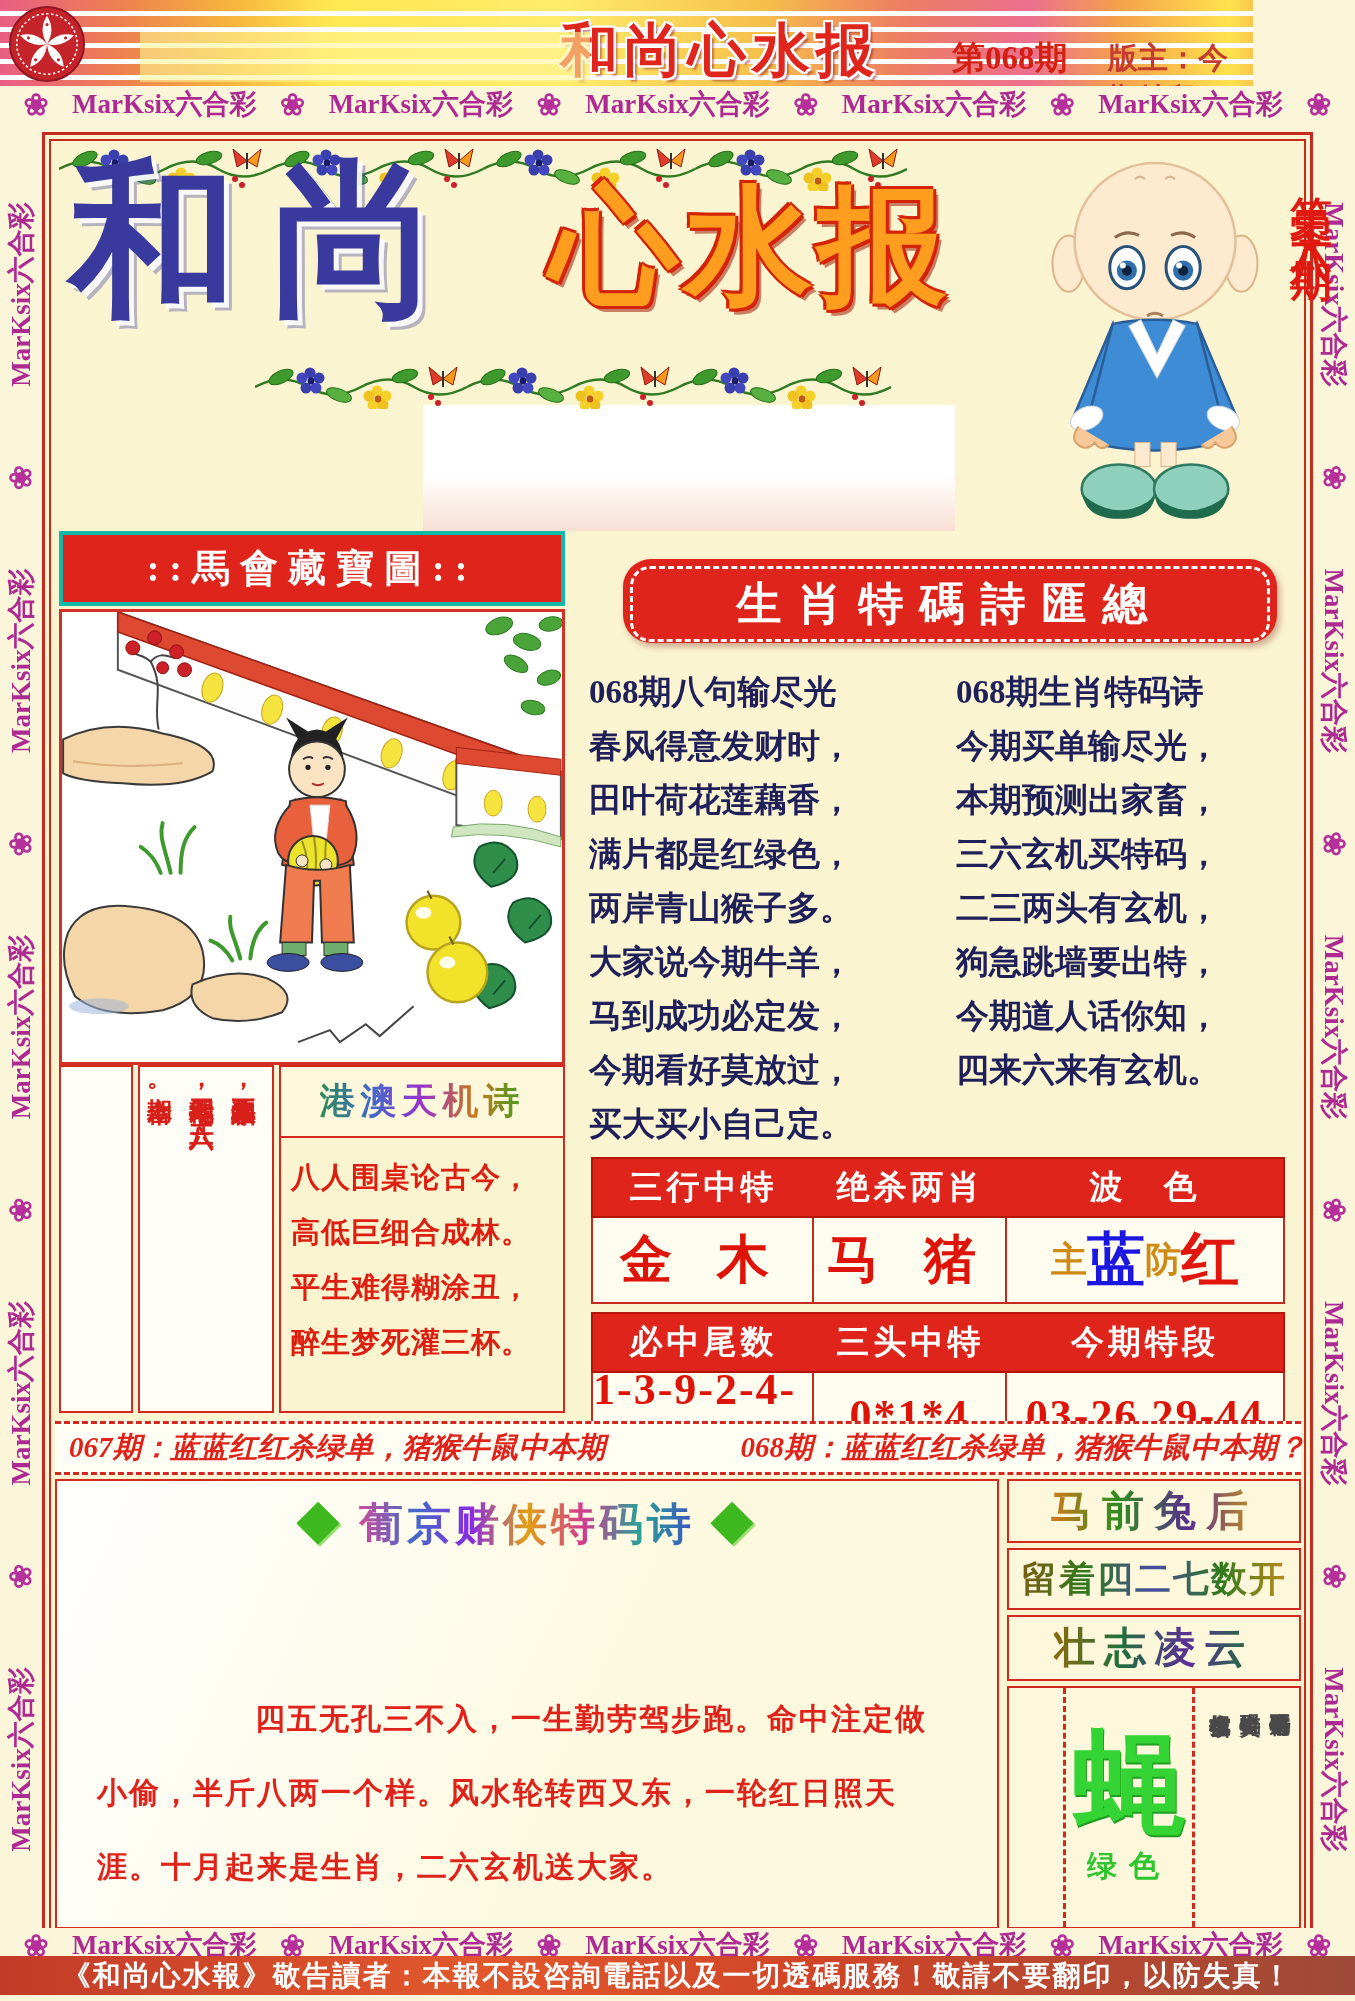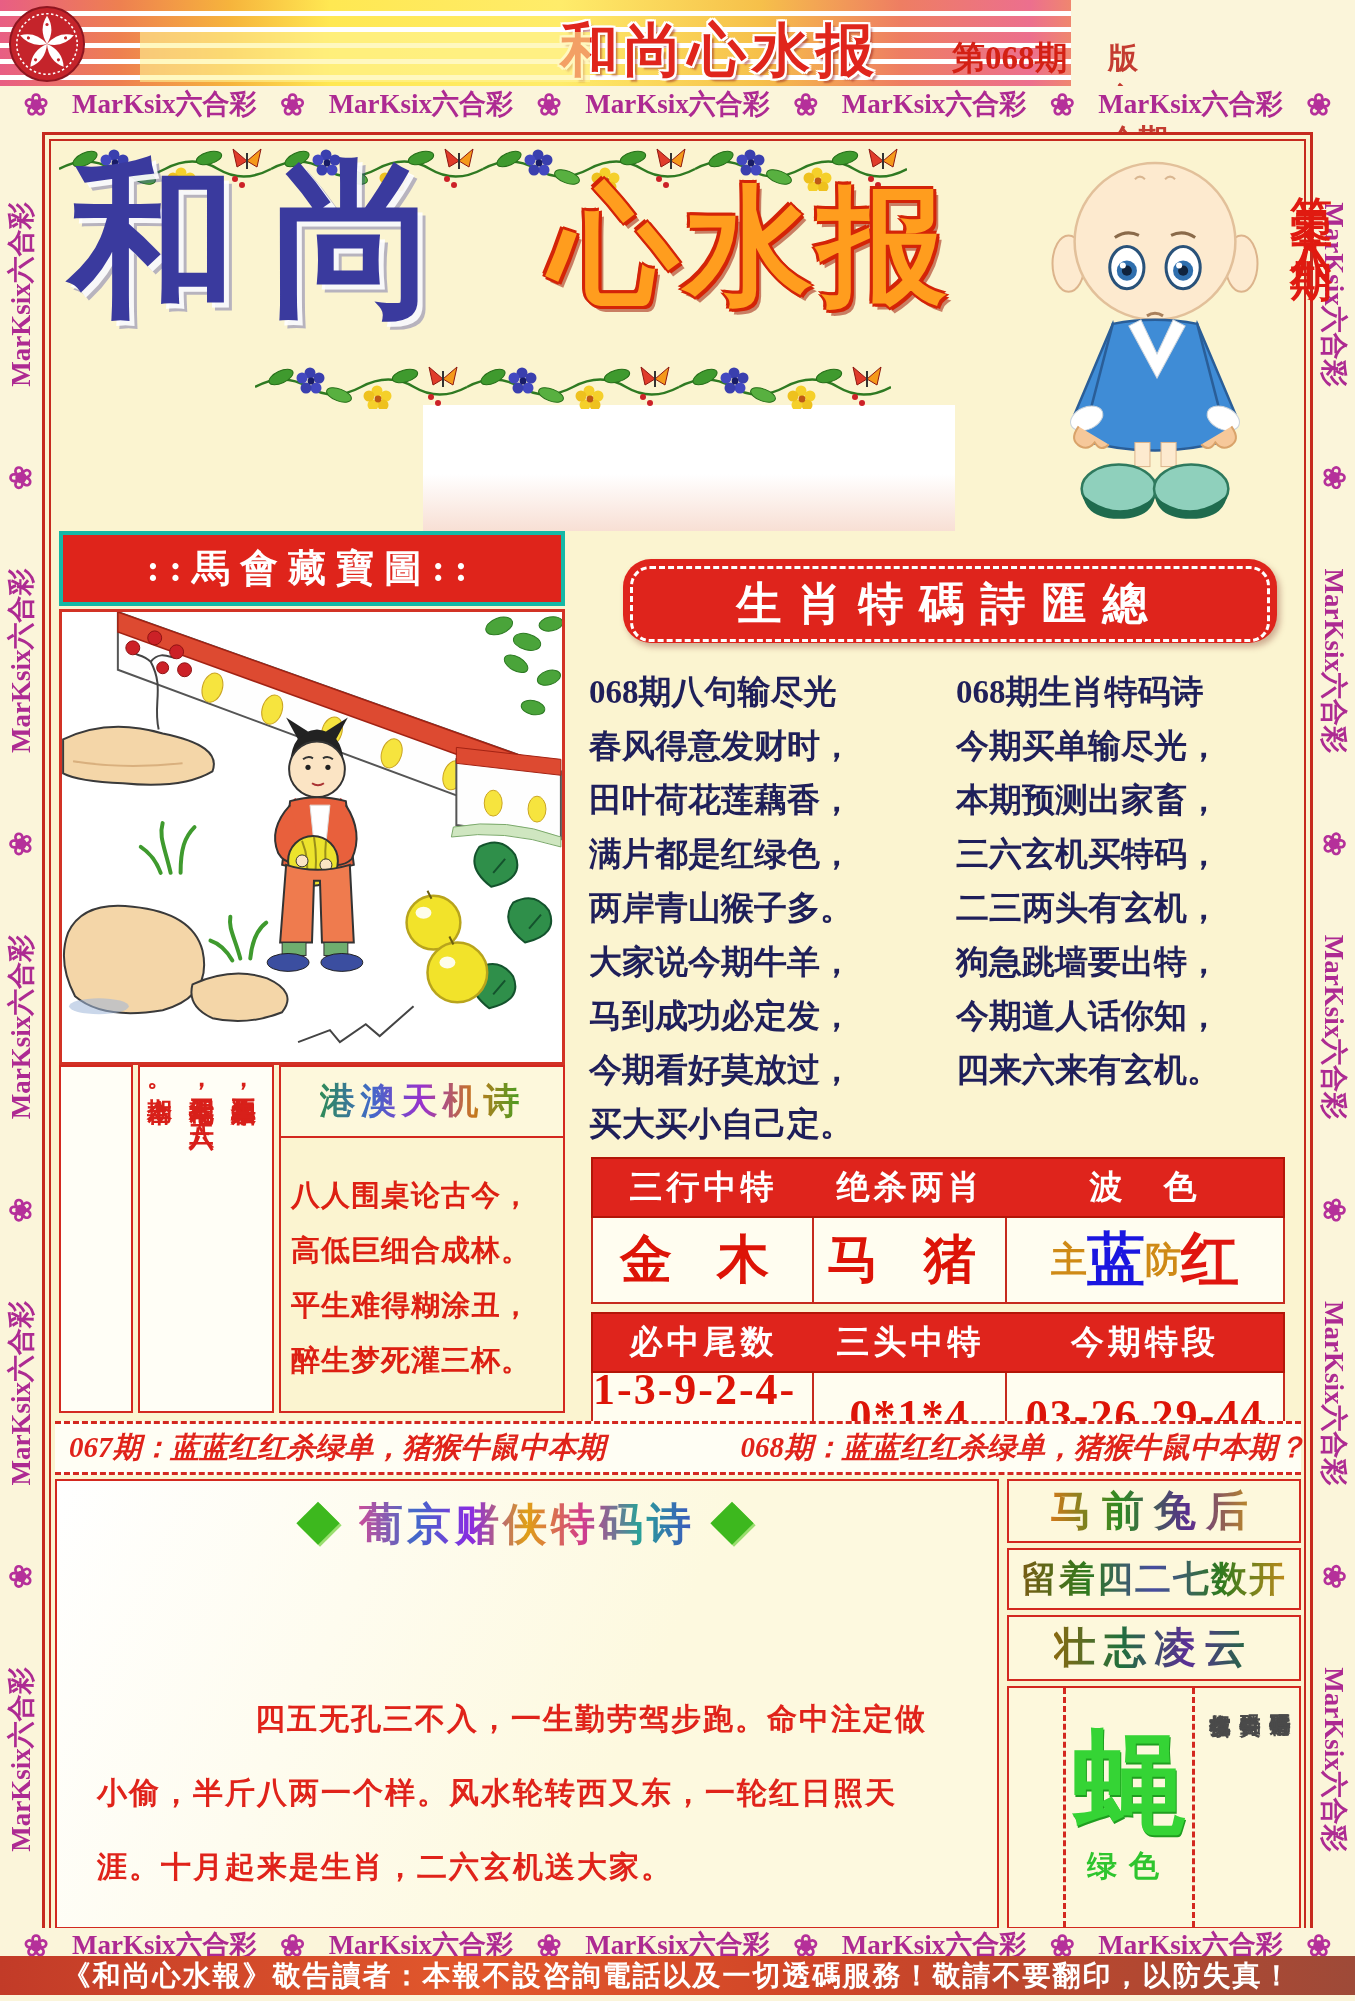--- a/index.html
+++ b/index.html
@@ -1,19 +1,19 @@
 <!DOCTYPE html>
 <html><head>
 <meta charset="utf-8">
 <style>
   html,body{margin:0;padding:0;background:#fbf5da;font-family:"Liberation Serif",serif;}
   .page{position:relative;width:1355px;height:2001px;overflow:hidden;background:#fbf5da;}
 
   
-  .banner{position:absolute;left:0;top:0;width:1071px;height:86px;
+  .banner{position:absolute;left:0;top:0;width:1253px;height:86px;
     background:
       repeating-linear-gradient(180deg, rgba(255,255,255,0) 0 11px, #ffffff 11px 16px),
       linear-gradient(90deg,#e85e84 0,#ee8050 120px,#f6b43c 230px,#ffe852 330px,#ffec6a 560px,#f6c04a 760px,#ee7e62 900px,#ec6f8e 1030px,#f4a24a 1120px,#ffe24d 1230px,#e44b52 1355px);}
   .banner::after{content:"";position:absolute;left:140px;top:32px;width:450px;height:50px;background:rgba(255,243,150,.6);}
   .logo{position:absolute;left:8px;top:5px;width:78px;height:78px;}
   .banner-title{position:absolute;left:560px;top:12px;font-size:58px;font-weight:900;color:#e0251c;letter-spacing:6px;
     text-shadow:2px 0 #fff,-2px 0 #fff,0 2px #fff,0 -2px #fff,2px 2px #fff,-2px -2px #fff,2px -2px #fff,-2px 2px #fff,4px 4px 2px rgba(150,30,30,.5);}
   .banner-issue{position:absolute;left:952px;top:36px;font-size:33px;font-weight:900;color:#d42014;}
   .banner-editor{position:absolute;left:1108px;top:38px;font-size:30px;font-weight:900;color:#c43b30;}
 
@@ -63,21 +63,21 @@
   .box{box-sizing:border-box;border:2px solid #d3281f;}
   .hdx{width:74px;background:#fffef6;display:flex;align-items:center;justify-content:center;}
   .hdx-txt{writing-mode:vertical-rl;text-orientation:upright;font-size:37px;font-weight:900;letter-spacing:2px;
     background-image:linear-gradient(180deg,#c8951a,#2e8b22,#2e57b0,#b0209a,#2e8b22,#74c216);}
   .vpoem{width:136px;background:#fffef6;writing-mode:vertical-rl;text-orientation:upright;
     font-size:25px;font-weight:900;color:#d8201a;padding:12px 8px;line-height:42px;}
   .gangao{flex:1;background:#fbf4d0;display:flex;flex-direction:column;}
   .ga-header{border-bottom:2px solid #d3281f;background:#fdf8dc;text-align:center;padding:10px 0;}
   .ga-header span{font-size:36px;font-weight:900;letter-spacing:5px;
     background-image:linear-gradient(90deg,#2e8b57,#4169c9,#9932cc,#c8781e,#3aa021);}
-  .ga-lines{flex:1;padding:30px 4px 0 10px;}
+  .ga-lines{flex:1;padding:12px 4px 0 10px;}
   .ga-lines div{font-size:29px;font-weight:900;color:#dd1f12;line-height:55px;letter-spacing:1px;}
 
   
   .sx-header{position:absolute;left:578px;top:424px;width:654px;height:84px;background:#df241c;border-radius:28px;
     box-sizing:border-box;padding:7px;box-shadow:3px 4px 6px rgba(120,40,30,.35);}
   .sx-header .inner{height:100%;border:3px dashed #fff;border-radius:20px;display:flex;align-items:center;justify-content:center;
     color:#fff;font-size:45px;font-weight:900;letter-spacing:16px;}
   .poems{position:absolute;left:544px;top:530px;width:706px;display:flex;}
   .pcol{width:50%;}
   .pcol div{font-size:33px;font-weight:700;color:#1f1f5a;line-height:54px;white-space:nowrap;}

